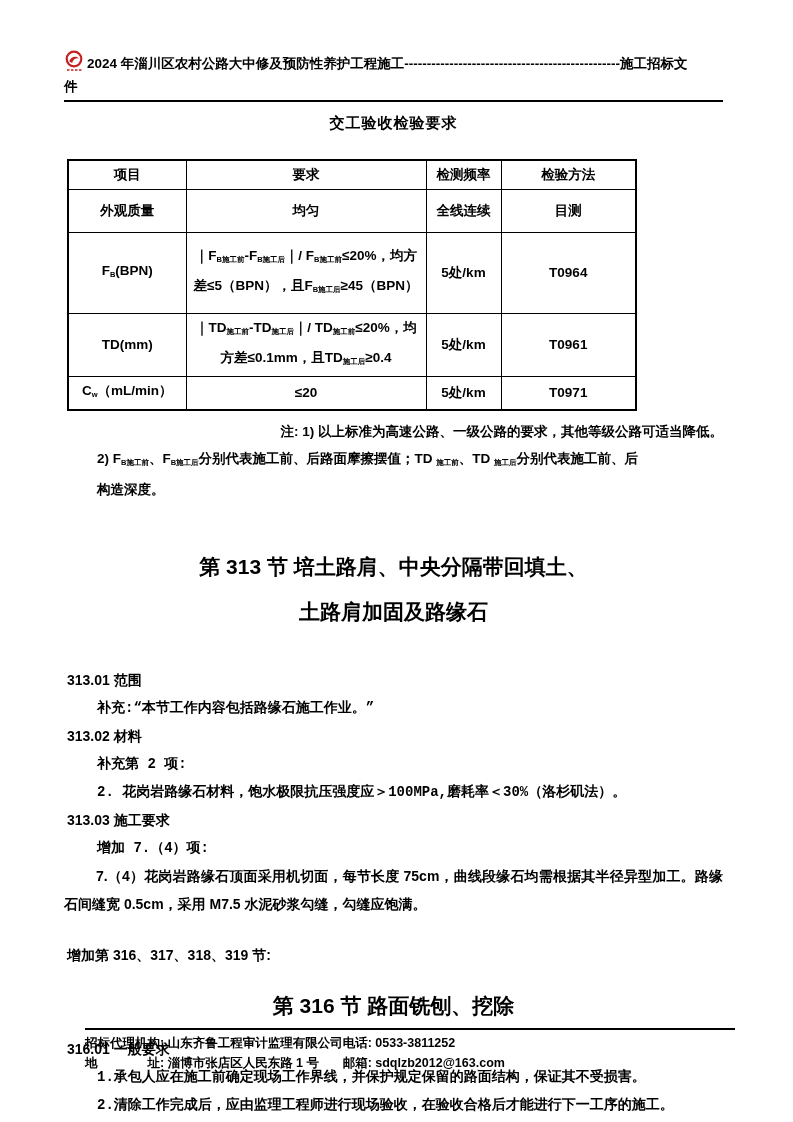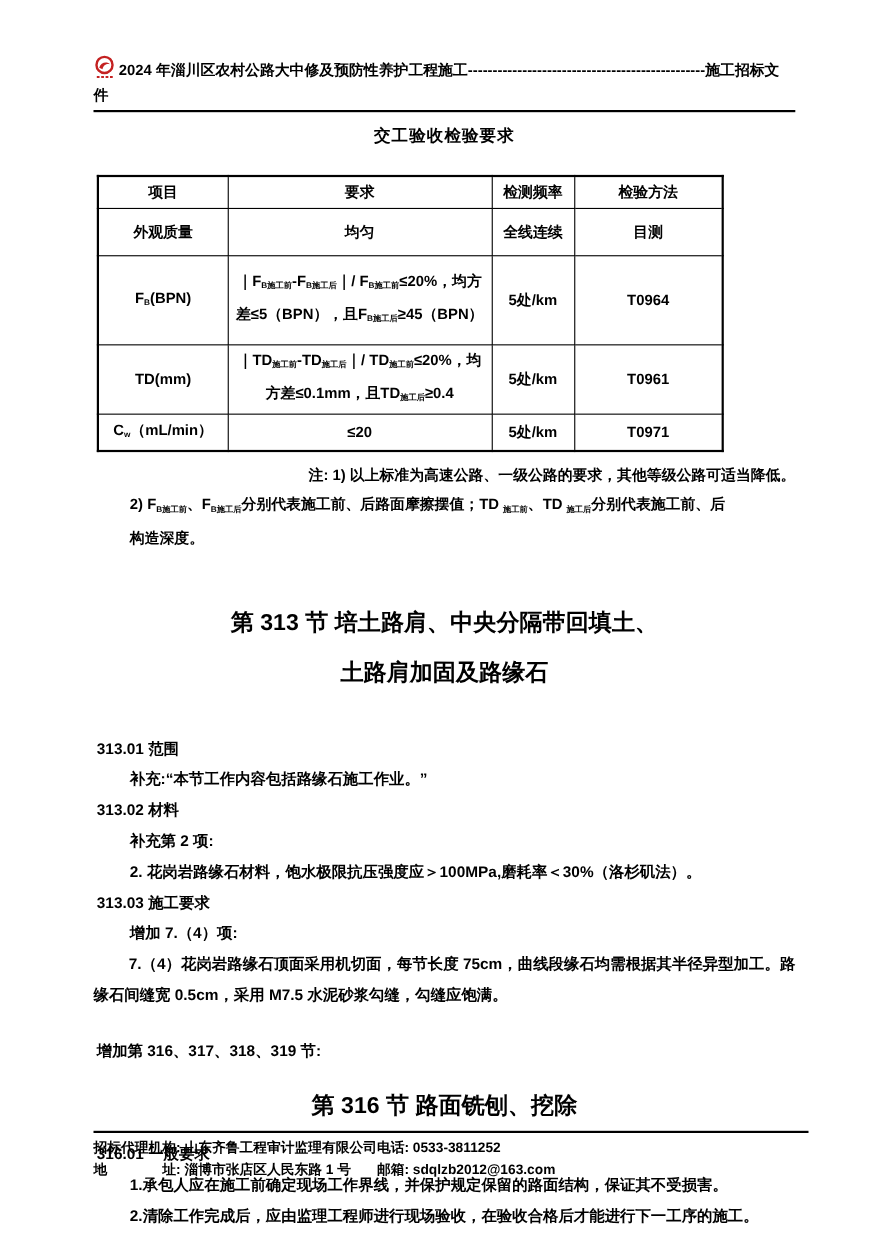--- a/index.html
+++ b/index.html
@@ -7,21 +7,21 @@
   .page {
     position: relative;
     width: 793px; height: 1122px;
     margin: 0 auto;
     background: #ffffff;
     font-family: "Liberation Sans", "DejaVu Sans", sans-serif;
     font-weight: 700;
     color: #000;
     overflow: hidden;
   }
-  .content { padding: 50px 70px 0 85px; }
+  .content { padding: 50px 70px 0 64px; }
 
   
   .doc-header { border-bottom: 2.4px solid #000; padding-bottom: 3px; }
   .hdr-line1 { font-size: 13.5px; line-height: 21px; white-space: nowrap; overflow: hidden; }
   .hdr-line2 { font-size: 13.5px; line-height: 21px; }
   .logo-wrap { display: inline-block; width: 22px; height: 26px; vertical-align: -8px; margin-right: 1px; }
 
   
   .table-title { text-align: center; font-size: 15px; margin: 12px 0 26px 0; letter-spacing: 1px; }
 
@@ -44,21 +44,21 @@
   .note-l1 { margin-left: 9px; text-align: right; }
   .note-block, .note-l3 { margin-left: 33px; }
 
   
   .h313 { margin-top: 41px; text-align: center; font-size: 21px; line-height: 45px; }
   .h316 { margin-top: 17px; margin-bottom: 9px; text-align: center; font-size: 21px; line-height: 40px; }
 
   
   .body313 { margin-top: 32px; }
   .sec-title { font-size: 14px; line-height: 28px; margin-left: 3px; }
-  .ind       { font-size: 14px; line-height: 28px; margin-left: 33px; }
+  .ind       { font-size: 14px; line-height: 28px; margin-left: 33px; font-family: Liberation Mono, monospace; }
   .para      { font-size: 14px; line-height: 28px; text-align: justify; text-indent: 32px; }
   .add-sec   { font-size: 14px; line-height: 28px; margin-top: 23px; margin-left: 3px; }
 
   
   .doc-footer {
     position: absolute; left: 85px; right: 58px; top: 1028px;
     border-top: 2.6px solid #000; padding-top: 3px;
     display: flex; justify-content: flex-start;
     font-size: 12.5px; line-height: 20px;
   }

